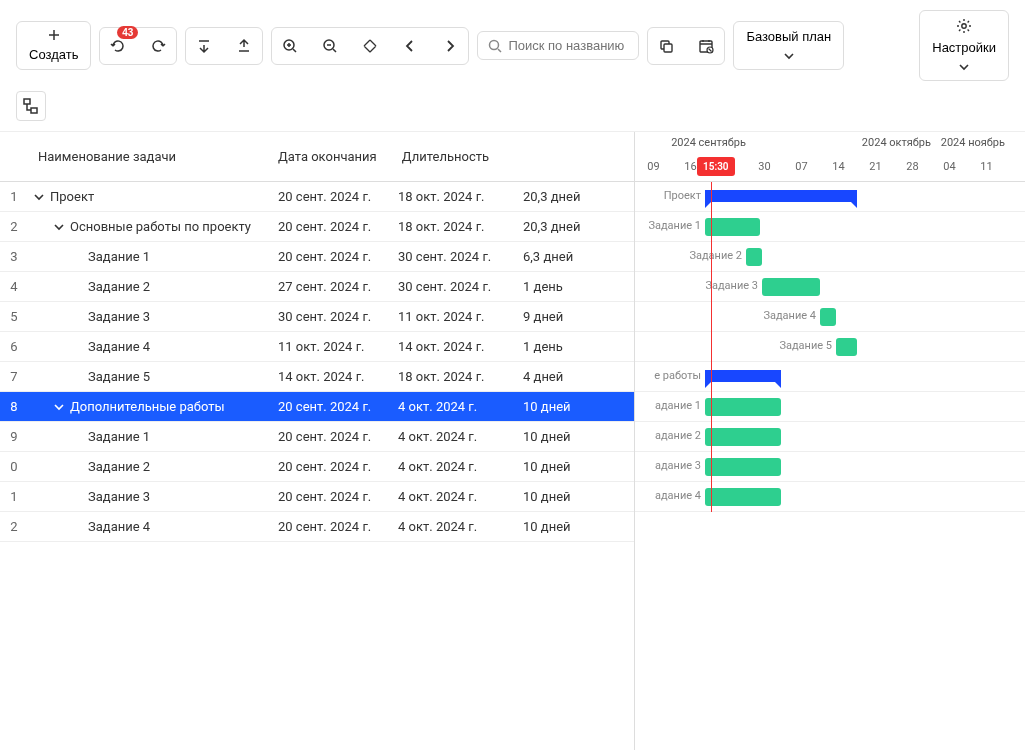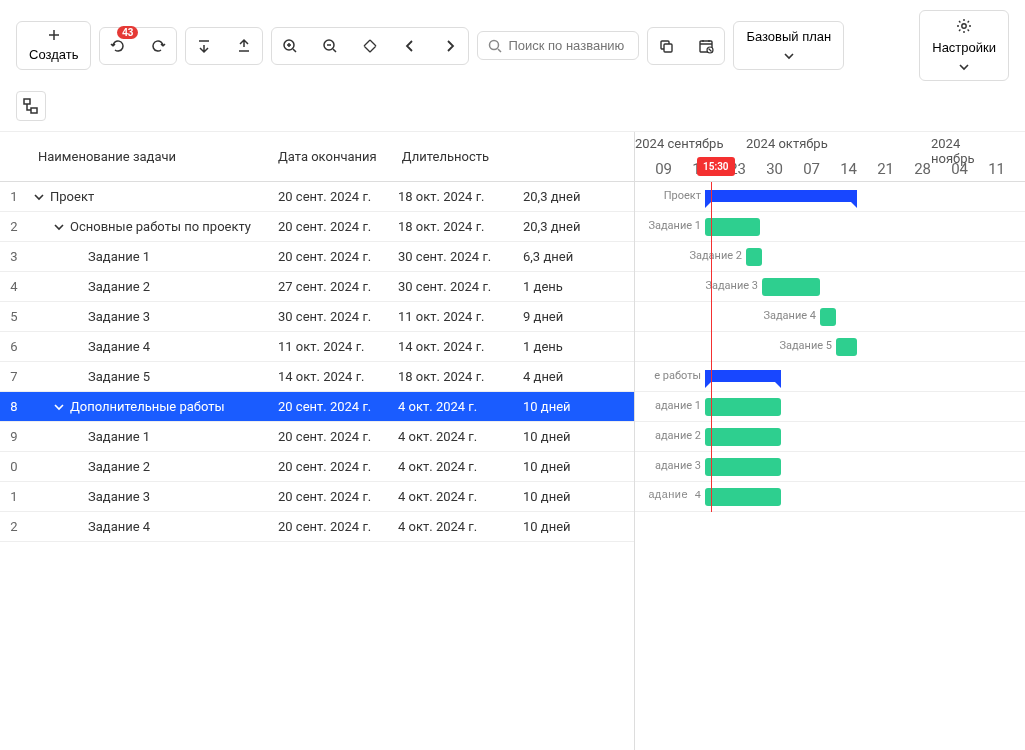--- a/index.html
+++ b/index.html
@@ -33,23 +33,23 @@
 .td.col-num { text-align: center; color: #666; }
 .row.selected .td.col-num { color: #fff; }
 .td.col-name { display: flex; align-items: center; }
 .indent-0 { padding-left: 6px; }
 .indent-1 { padding-left: 26px; }
 .indent-2 { padding-left: 60px; }
 .caret { display: inline-block; margin-right: 6px; }
 
 .timeline-header { height: 50px; border-bottom: 1px solid #ddd; position: relative; }
 .month-row { display: flex; height: 22px; }
-.month-cell { font-size: 13px; text-align: left; padding-top: 4px; color: #555; }
+.month-cell { font-size: 11px; text-align: right; padding-top: 4px; color: #555; }
 .day-row { display: flex; height: 28px; position: relative; }
-.day-cell { width: 37px; text-align: right; font-size: 15px; color: #666; padding-top: 6px; }
+.day-cell { width: 37px; text-align: center; font-size: 11px; color: #666; padding-top: 6px; }
 .time-badge { position: absolute; top: 25px; background: #f43030; color: #fff; font-size: 10px; font-weight: 600; padding: 4px 6px; border-radius: 3px; z-index: 5; }
 
 .gantt-body { position: relative; }
 .gantt-row { height: 30px; border-bottom: 1px solid #eee; position: relative; }
 .gantt-label { position: absolute; right: calc(100% - 65px); top: 7px; font-size: 11px; color: #888; white-space: nowrap; }
 .bar-summary { height: 12px; background: #1847ff; position: absolute; top: 8px; }
 .bar-summary::before, .bar-summary::after { content: ''; position: absolute; top: 0; width: 0; height: 0; border-top: 12px solid #1847ff; }
 .bar-summary::before { left: 0; border-right: 6px solid transparent; border-top-color: #1847ff; bottom: -6px; top: auto; border-top: 6px solid #1847ff; }
 .bar-summary::after { right: 0; border-left: 6px solid transparent; bottom: -6px; top: auto; border-top: 6px solid #1847ff; }
 .bar-task { height: 18px; background: #2ecf8f; border-radius: 3px; position: absolute; top: 6px; }
@@ -374,19 +374,19 @@
         </div>
         <div class="gantt-row">
           <div class="gantt-label" style="right: auto; left: 4px; max-width: 62px; overflow: hidden; text-align: right; width: 62px;">адание 2</div>
           <div class="bar-task" style="left: 70px; width: 76px;"></div>
         </div>
         <div class="gantt-row">
           <div class="gantt-label" style="right: auto; left: 4px; max-width: 62px; overflow: hidden; text-align: right; width: 62px;">адание 3</div>
           <div class="bar-task" style="left: 70px; width: 76px;"></div>
         </div>
         <div class="gantt-row">
-          <div class="gantt-label" style="right: auto; left: 4px; max-width: 62px; overflow: hidden; text-align: right; width: 62px; font-family: Liberation Mono, monospace;">адание 4</div>
+          <div class="gantt-label" style="right: auto; left: 4px; max-width: 62px; overflow: hidden; text-align: right; width: 62px;">адание 4</div>
           <div class="bar-task" style="left: 70px; width: 76px;"></div>
         </div>
       </div>
   </div>
 
 </div>
 
 </body></html>

